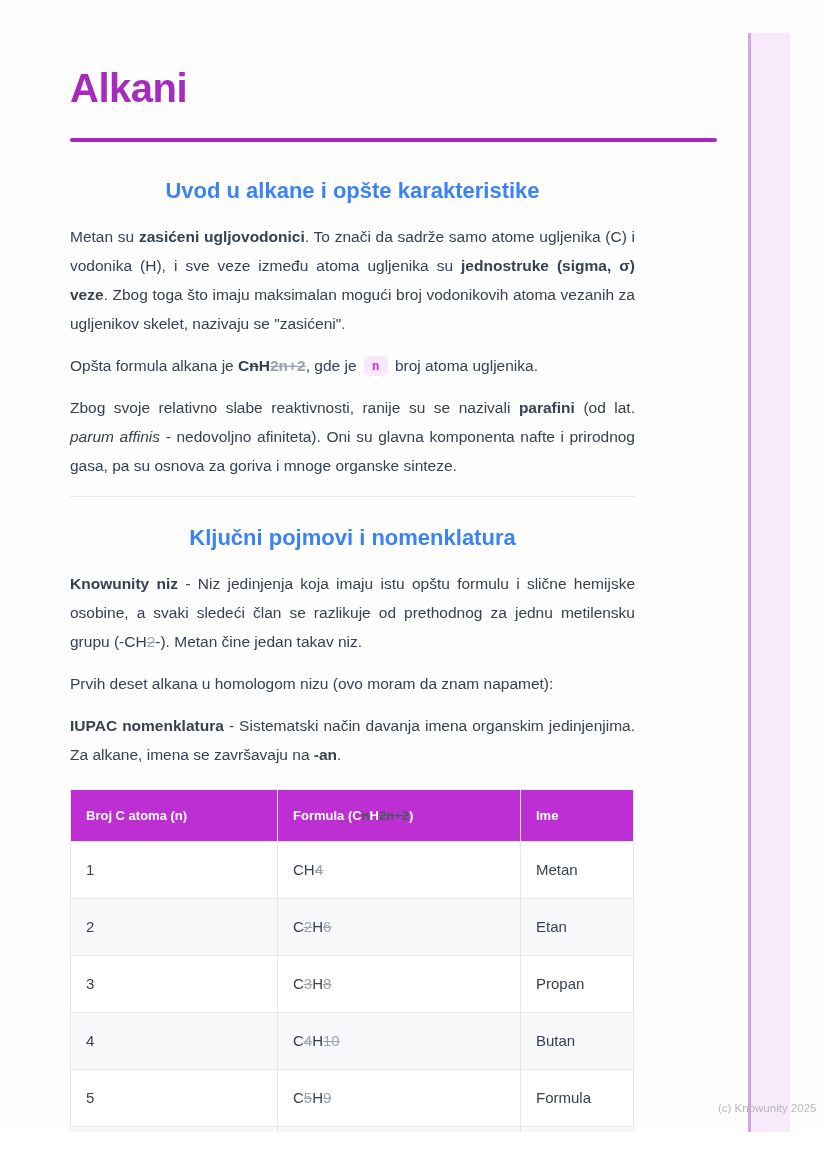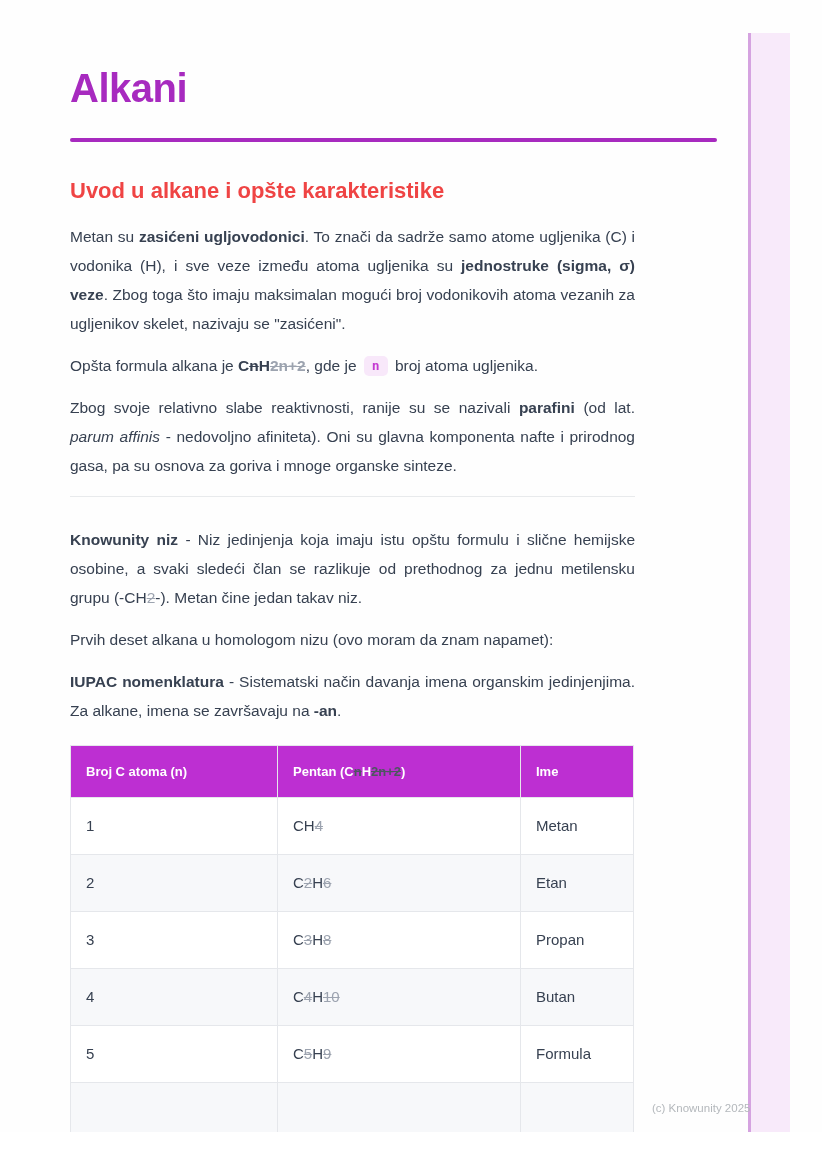--- a/index.html
+++ b/index.html
@@ -38,21 +38,22 @@
   .title-rule {
     width: 647px; height: 4px;
     background: #a72abf;
     border-radius: 2px;
     margin: 0 0 36px;
   }
   h2.section-heading {
     margin: 0 0 18px;
     font-size: 22px; font-weight: 700;
     line-height: 26px;
-    color: #ef4444;
+    color: #3b82f6;
+    text-align: center;
   }
   p.body-par {
     margin: 0 0 13px;
     font-size: 15.5px;
     line-height: 29px;
     color: #374151;
     text-align: justify;
   }
   hr.divider {
     border: none;
@@ -99,21 +100,21 @@
     color: #374151;
     padding: 19px 15px;
     line-height: 18px;
     border: 1px solid #e5e7eb;
     background: #ffffff;
     height: 56px;
   }
   table.alkane-table tbody tr:nth-child(even) td { background: #f7f8fa; }
   .watermark {
     position: absolute;
-    left: 652px; top: 1102px;
+    left: 718px; top: 1102px;
     font-size: 11.5px;
     color: #b4b8bc;
     z-index: 3;
     white-space: nowrap;
   }
 </style>
 </head>
 <body>
 
 <div class="page">
@@ -125,34 +126,35 @@
     <h1 class="doc-title">Alkani</h1>
     <div class="title-rule"></div>
 
     <h2 class="section-heading">Uvod u alkane i opšte karakteristike</h2>
     <p class="body-par"><span>Metan su </span><span class="r-b">zasićeni ugljovodonici</span><span>. To znači da sadrže samo atome ugljenika (C) i vodonika (H), i sve veze između atoma ugljenika su </span><span class="r-b">jednostruke (sigma, σ) veze</span><span>. Zbog toga što imaju maksimalan mogući broj vodonikovih atoma vezanih za ugljenikov skelet, nazivaju se "zasićeni".</span></p>
     <p class="body-par"><span>Opšta formula alkana je </span><span class="r-b">C</span><span class="r-bs">n</span><span class="r-b">H</span><span class="r-sb">2n+2</span><span>, gde je </span><span class="r-code">n</span><span> broj atoma ugljenika.</span></p>
     <p class="body-par"><span>Zbog svoje relativno slabe reaktivnosti, ranije su se nazivali </span><span class="r-b">parafini</span><span> (od lat. </span><span class="r-i">parum affinis</span><span> - nedovoljno afiniteta). Oni su glavna komponenta nafte i prirodnog gasa, pa su osnova za goriva i mnoge organske sinteze.</span></p>
 
     <hr class="divider">
 
+    <h2 class="section-heading">Ključni pojmovi i nomenklatura</h2>
     <p class="body-par"><span class="r-b">Knowunity niz</span><span> - Niz jedinjenja koja imaju istu opštu formulu i slične hemijske osobine, a svaki sledeći član se razlikuje od prethodnog za jednu metilensku grupu (-CH</span><span class="r-s">2</span><span>-). Metan čine jedan takav niz.</span></p>
     <p class="body-par"><span>Prvih deset alkana u homologom nizu (ovo moram da znam napamet):</span></p>
     <p class="body-par"><span class="r-b">IUPAC nomenklatura</span><span> - Sistematski način davanja imena organskim jedinjenjima. Za alkane, imena se završavaju na </span><span class="r-b">-an</span><span>.</span></p>
 
     <table class="alkane-table">
       <colgroup>
         <col style="width:207px">
         <col style="width:243px">
         <col style="width:113px">
       </colgroup>
       <thead>
         <tr>
           <th>Broj C atoma (n)</th>
-          <th><span>Pentan (C</span><span class="r-hs">n</span><span>H</span><span class="r-hs">2n+2</span><span>)</span></th>
+          <th><span>Formula (C</span><span class="r-hs">n</span><span>H</span><span class="r-hs">2n+2</span><span>)</span></th>
           <th>Ime</th>
         </tr>
       </thead>
       <tbody>
           <tr>
             <td>1</td>
             <td><span>CH</span><span class="r-s">4</span></td>
             <td>Metan</td>
           </tr>
           <tr>

